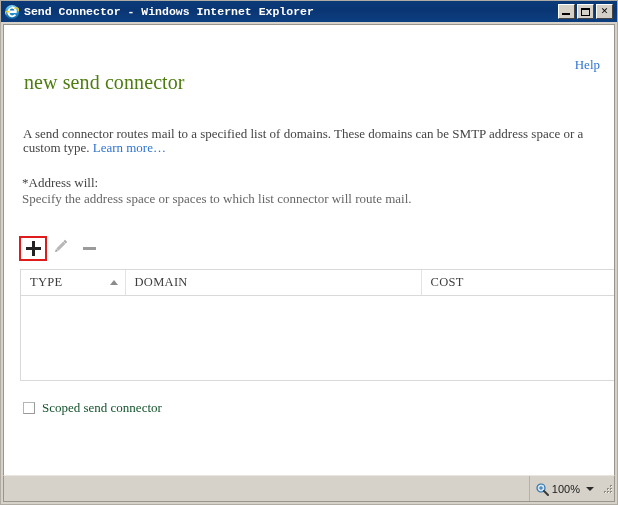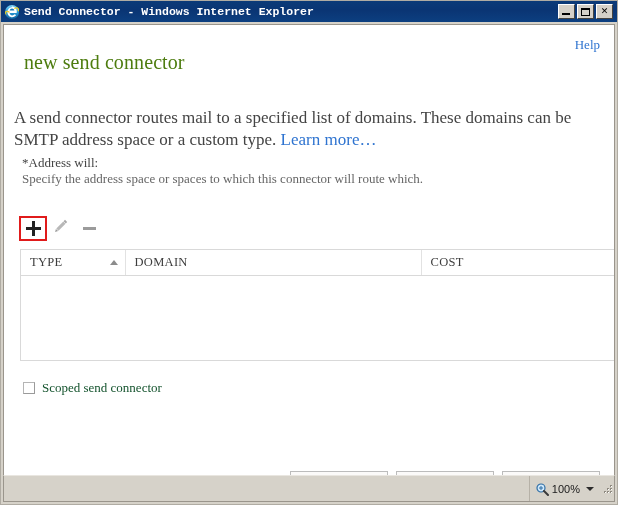--- a/index.html
+++ b/index.html
@@ -108,20 +108,21 @@
     border-bottom: none;
     position: relative;
     overflow: hidden;
   }
   .page {
     position: absolute;
     inset: 0;
     background: #ffffff;
     padding: 0;
     overflow: hidden;
+    margin-top: 20px;
   }
 
   
   .help-link {
     position: absolute;
     top: 12px;
     right: 14px;
     color: #2f74d0;
     font-family: "Liberation Serif", serif;
     font-size: 13px;
@@ -137,25 +138,25 @@
     font-size: 20px;
     color: #4d7c0f;
     font-weight: normal;
     margin: 0;
     letter-spacing: 0.1px;
   }
 
   .intro {
     position: absolute;
     top: 82px;
-    left: 10px;
+    left: 19px;
     width: 570px;
-    font-size: 17px;
+    font-size: 13px;
     color: #444444;
-    line-height: 22px;
+    line-height: 14px;
   }
   .learn-more {
     color: #2f74d0;
     text-decoration: none;
     cursor: pointer;
   }
 
   .field-label {
     position: absolute;
     top: 130px;
@@ -403,21 +404,21 @@
 
       <a class="help-link" href="#">Help</a>
 
       <h1 class="page-title">new send connector</h1>
 
       <div class="intro">
         <span>A send connector routes mail to a specified list of domains. These domains can be SMTP address space or a custom type. </span><a class="learn-more" href="#">Learn more…</a>
       </div>
 
       <div class="field-label">*Address will:</div>
-      <div class="field-hint">Specify the address space or spaces to which this connector will route which.</div>
+      <div class="field-hint">Specify the address space or spaces to which list connector will route mail.</div>
 
       <div class="toolbar">
         <span class="tool-btn highlighted">
           <span class="icon-plus"></span>
         </span>
         <span class="tool-btn disabled">
           <span>
             <svg width="16" height="16" viewBox="0 0 16 16">
               <path d="M12.0 1.8l2.2 2.2-1.4 1.4-2.2-2.2z" fill="#a8a8a8"></path>
               <path d="M10.3 3.5l2.2 2.2-7.0 7.0-2.2-2.2z" fill="#b8b8b8"></path>

